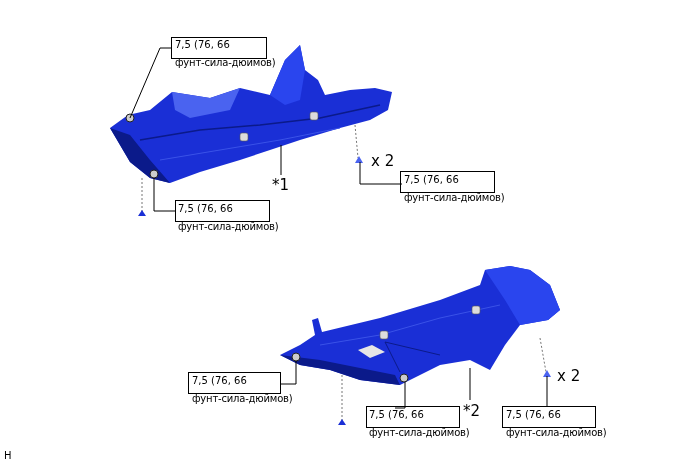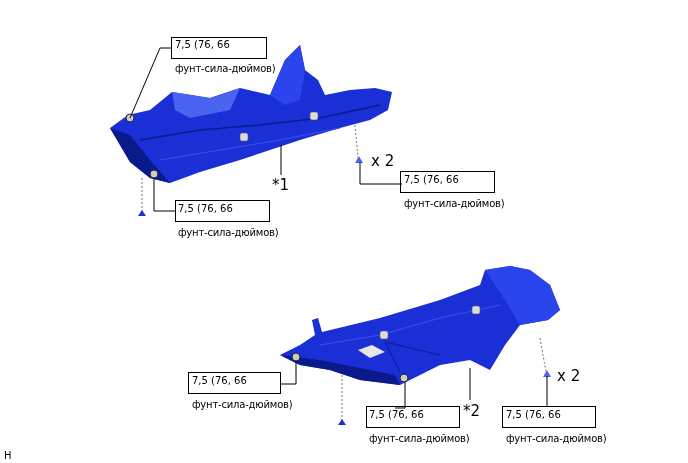--- a/index.html
+++ b/index.html
@@ -2,21 +2,21 @@
 <html><head>
 <meta charset="utf-8">
 <style>
   html, body { margin:0; padding:0; background:#ffffff; }
   body { width:688px; height:463px; position:relative; overflow:hidden;
          font-family:"DejaVu Sans", sans-serif; color:#000; }
   svg.art { position:absolute; left:0; top:0; }
   .lbl { position:absolute; font-size:10px; line-height:12px; white-space:nowrap; }
   .box { position:absolute; border:1px solid #000; background:transparent; box-sizing:border-box; }
   .lbl .l1, .lbl .l2 { display:block; }
-  .lbl .l2 { margin-top:12px; letter-spacing:-0.2px; }
+  .lbl .l2 { margin-top:6px; letter-spacing:-0.2px; }
   .mark { position:absolute; font-size:15px; }
   .code { position:absolute; font-size:10px; }
 </style>
 </head>
 <body>
 
 <svg class="art" width="688" height="463" viewBox="0 0 688 463">
 
   <g>
     <polygon points="110,128 128,115 150,110 172,92 210,98 240,88 270,95 285,60 300,45 305,70 318,80 325,95 350,90 375,88 392,92 388,110 370,120 340,128 300,140 270,150 240,160 200,172 170,183 150,178 130,162 120,145" fill="#1a2fd6"></polygon>

